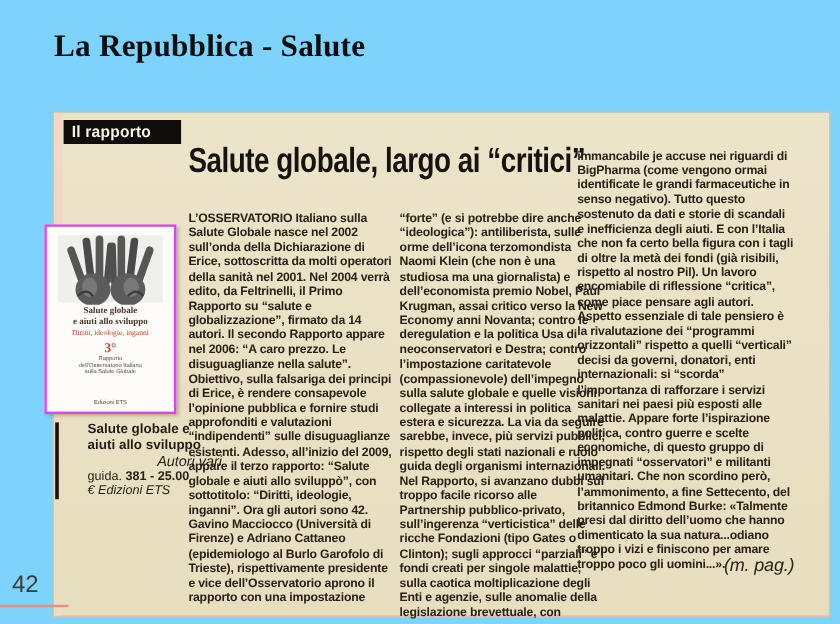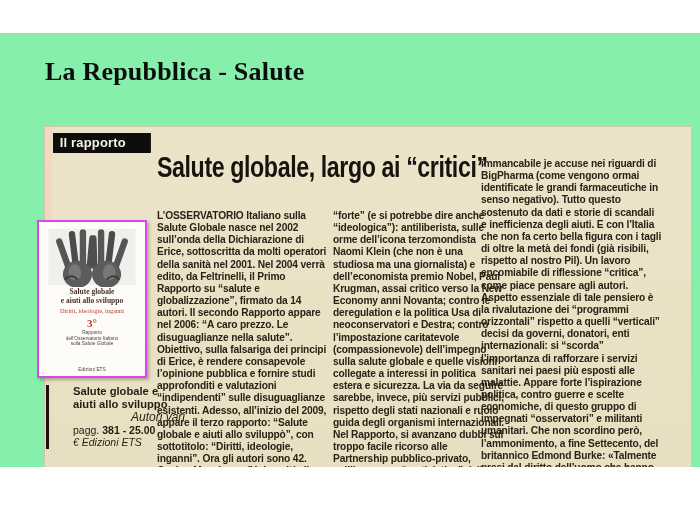--- a/index.html
+++ b/index.html
@@ -1,17 +1,17 @@
 <!DOCTYPE html>
 <html><head>
 <meta charset="utf-8">
 <style>
   html,body{margin:0;padding:0;background:#fff;}
-  #stage{position:relative;width:700px;height:434px;background:#86efac;overflow:hidden;
-         font-family:"Liberation Sans",sans-serif;color:#111;margin-top:33px;}
+  #stage{position:relative;width:700px;height:520px;background:#7dd3fc;overflow:hidden;
+         font-family:"Liberation Sans",sans-serif;color:#111;}
 
   
   .page-title{position:absolute;left:45px;top:24px;font-family:"Liberation Serif",serif;
               font-weight:bold;font-size:26px;color:#0d0d0d;letter-spacing:.2px;}
   .page-date{position:absolute;left:45px;top:62px;font-size:16px;color:#141414;}
 
   
   .clipping{position:absolute;left:44px;top:93px;width:648px;height:422px;
             background:linear-gradient(180deg,#ece4c9 0%,#eae1c4 55%,#e7dec0 100%);
             border:1px solid #cfc6a9;border-bottom:2px solid #e8b9a3;box-sizing:border-box;}
@@ -49,21 +49,21 @@
   
   .caption{position:absolute;left:46px;top:352px;width:112px;
            border-left:3px solid #15130f;padding-left:24px;color:#241d13;}
   .cap-title{font-size:11.2px;line-height:13px;font-weight:bold;white-space:pre-line;}
   .cap-authors{font-size:12px;line-height:12.5px;font-style:italic;text-align:right;}
   .cap-pages{font-size:10.5px;line-height:12.5px;}
   .cap-pages b{font-weight:bold;}
   .cap-publisher{font-size:10.5px;line-height:12.5px;font-style:italic;}
 
   
-  .page-number{position:absolute;left:10px;top:476px;font-size:20px;color:#3b3b3b;font-family:Liberation Serif, serif;}
+  .page-number{position:absolute;left:10px;top:476px;font-size:20px;color:#3b3b3b;}
   .folio-rule{position:absolute;left:0;top:504px;width:57px;height:2px;background:#e2937d;}
 </style>
 </head>
 <body>
 
 <div id="stage">
 
   <div class="page-title">La Repubblica - Salute</div>
 
   <div class="clipping">
@@ -107,21 +107,21 @@
 dell’Osservatorio Italiano
 sulla Salute Globale</div>
     <div class="bc-publisher">Edizioni ETS</div>
   </div>
 
   <div class="caption">
     <div class="cap-title">Salute globale e
 aiuti allo sviluppo</div>
     <div class="cap-authors">Autori vari</div>
     <div class="cap-pages">
-      <span>pagg.</span>
+      <span>guida.</span>
       <b>381 - 25.00</b>
     </div>
     <div class="cap-publisher">€ Edizioni ETS</div>
   </div>
 
   <div class="page-number">42</div>
   <div class="folio-rule"></div>
 
 </div>
 

